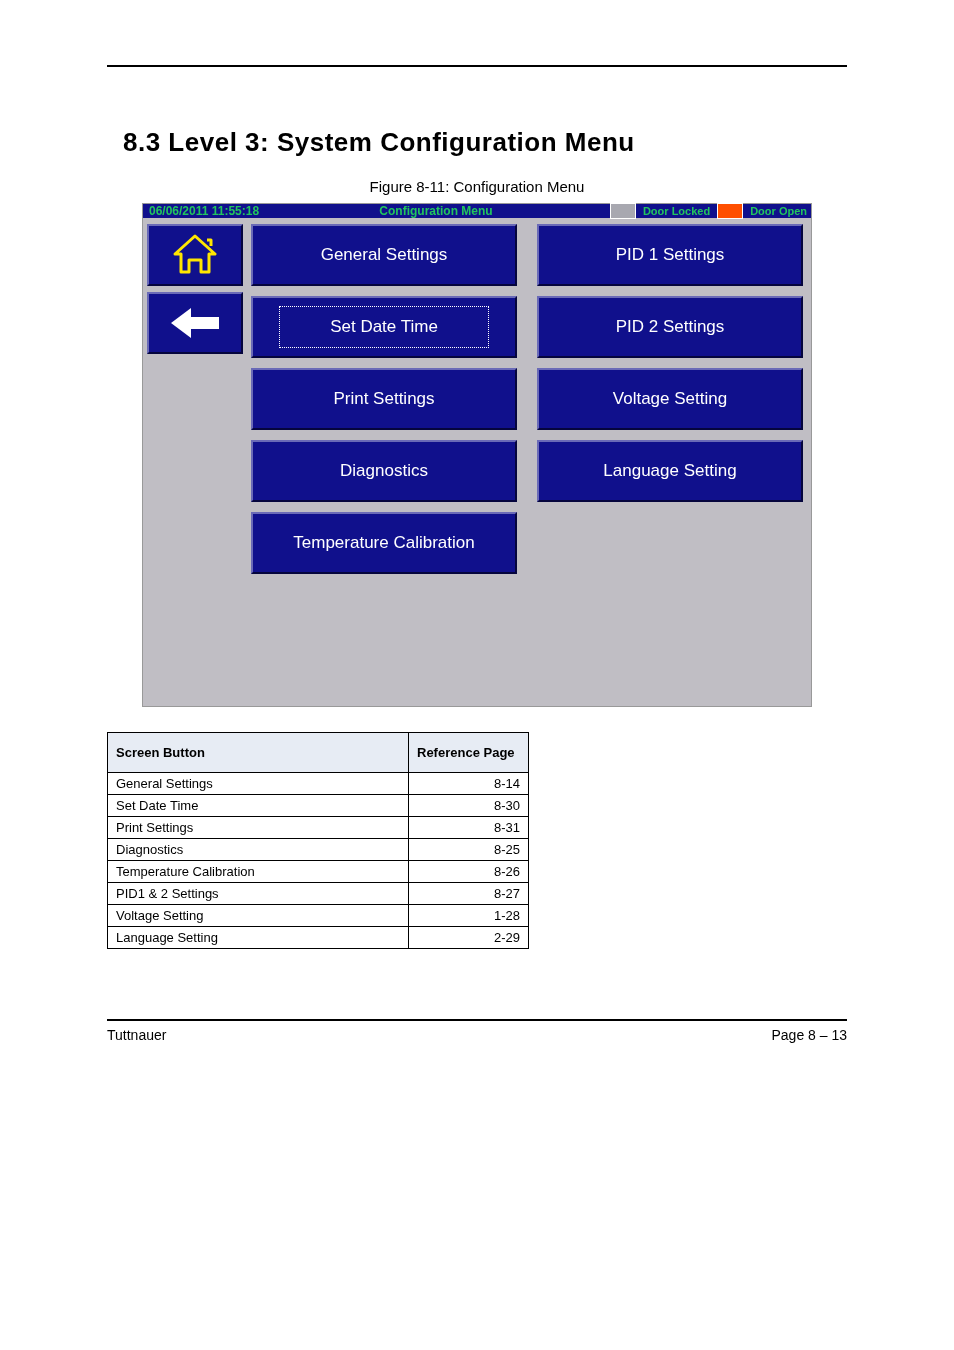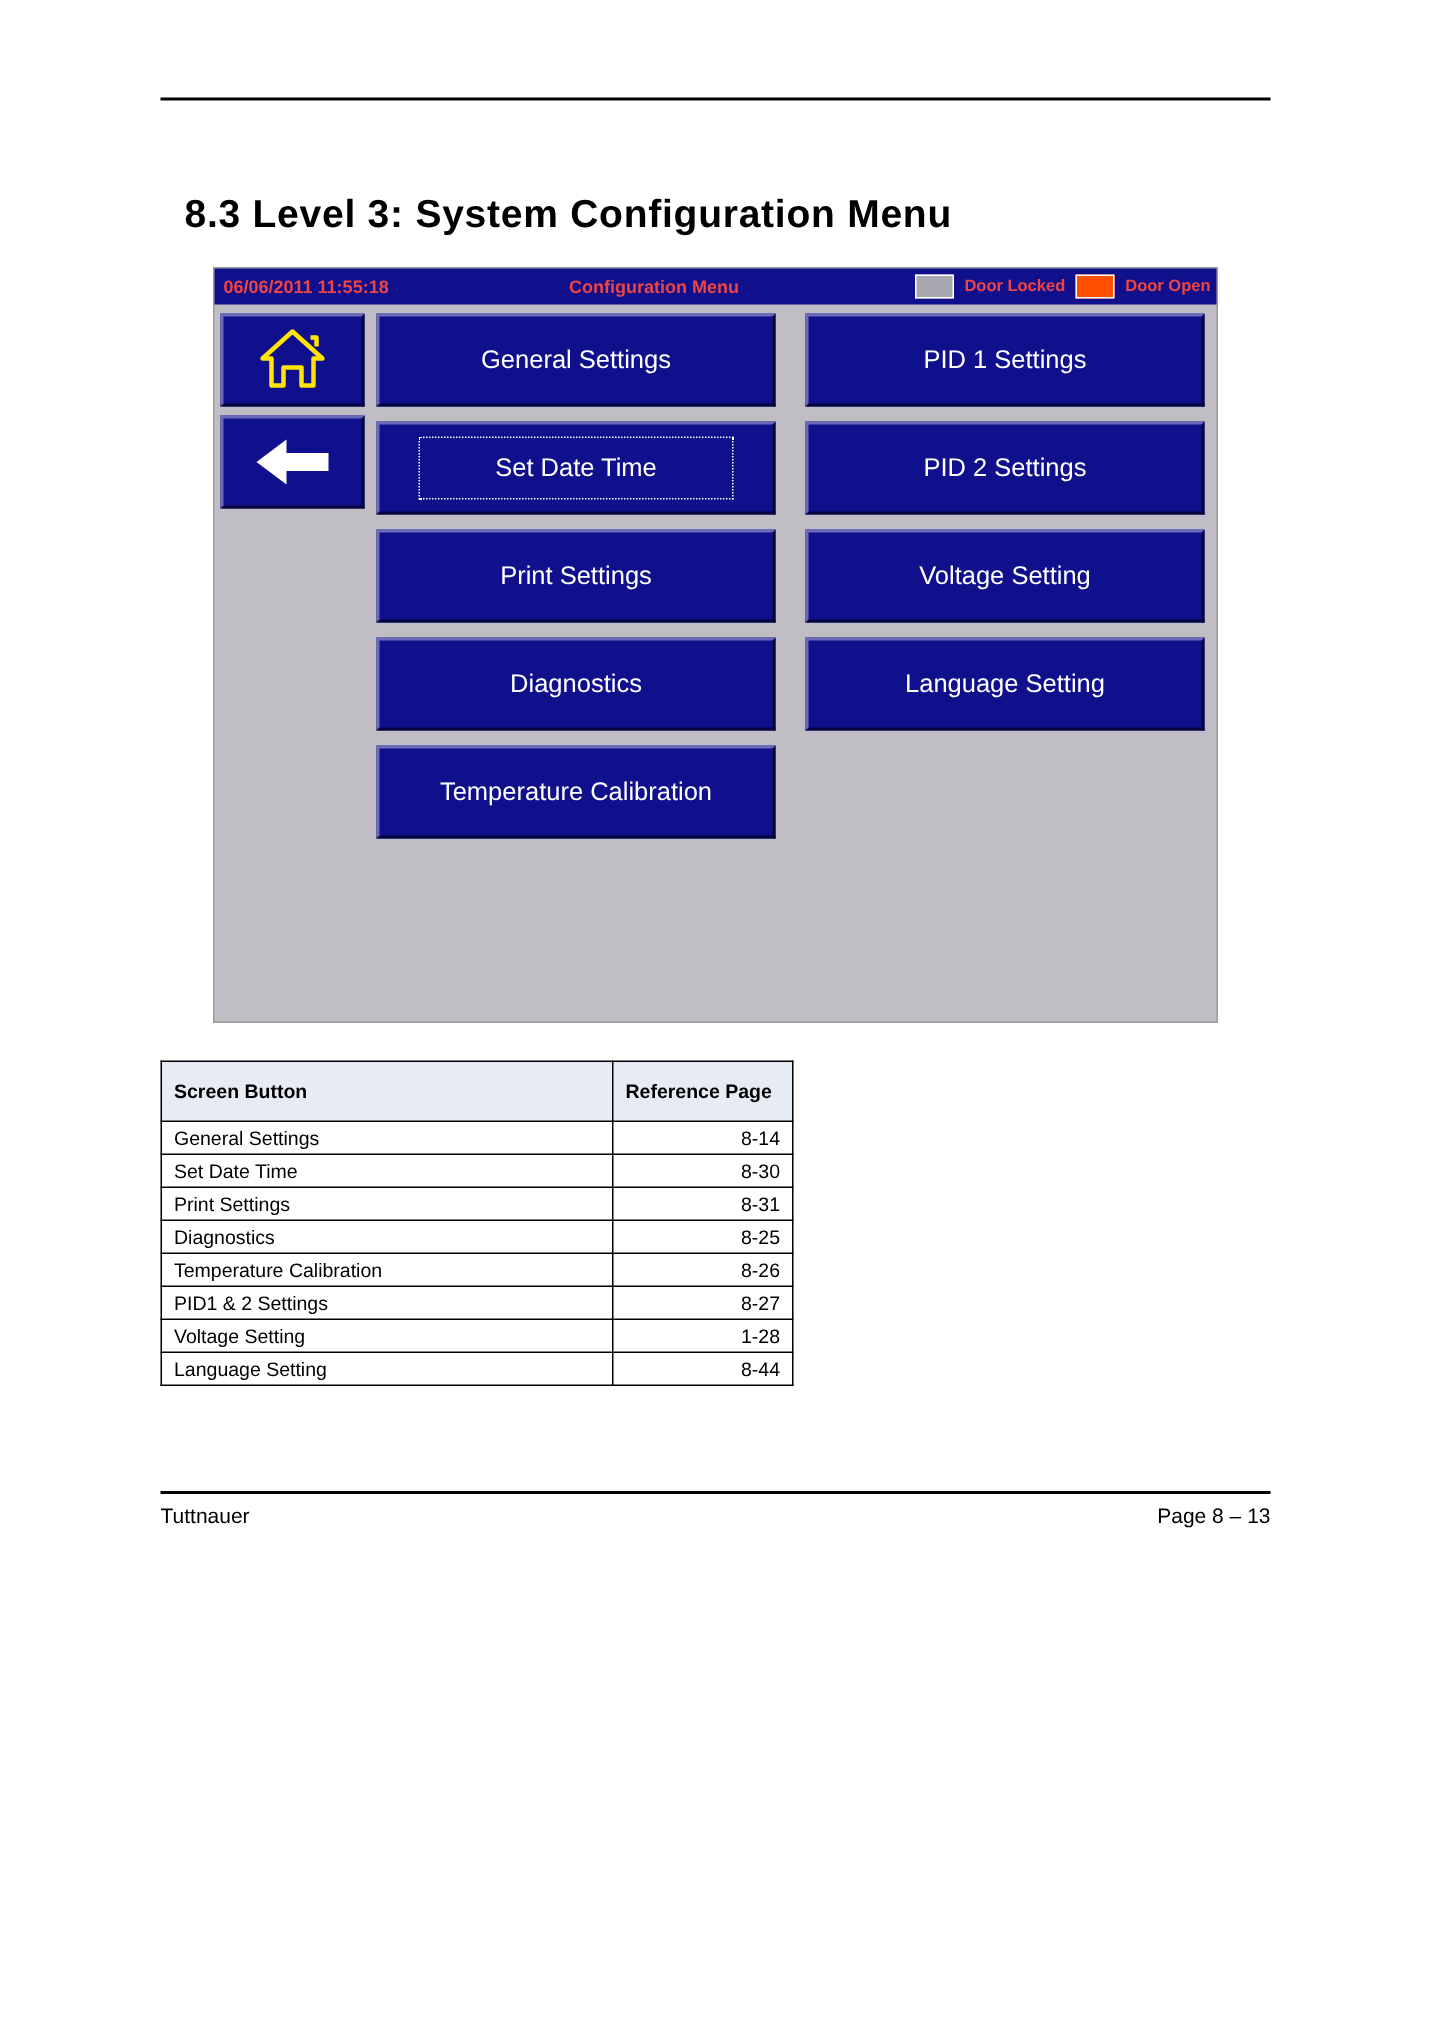--- a/index.html
+++ b/index.html
@@ -38,25 +38,25 @@
 
   
   .screen {
     width: 670px;
     height: 504px;
     background: #c0bec4;
     margin: 0 auto;
     border: 1px solid #999;
   }
   .titlebar {
-    height: 24px;
+    height: 14px;
     background: #10108c;
     display: flex;
     align-items: center;
-    color: #ef4444;
+    color: #22c55e;
     font-family: Tahoma, Verdana, sans-serif;
     font-size: 12px;
     font-weight: bold;
   }
   .tb-date {
     padding: 0 6px;
     white-space: nowrap;
   }
   .tb-title {
     flex: 1;
@@ -175,20 +175,21 @@
   .page-num { font-family: "Segoe UI", Arial, sans-serif; }
 </style>
 </head>
 <body>
 
 <div class="page">
   <div class="top-rule"></div>
 
   <h2 class="section-title">8.3 Level 3: System Configuration Menu</h2>
 
+  <div class="fig-label">Figure 8-11: Configuration Menu</div>
 
   <div class="screen">
     <div class="titlebar">
       <span class="tb-date">06/06/2011 11:55:18</span>
       <span class="tb-title">Configuration Menu</span>
       <span class="status-box sb-grey"></span>
       <span class="tb-status-txt">Door Locked</span>
       <span class="status-box sb-orange"></span>
       <span class="tb-status-txt">Door Open</span>
     </div>
@@ -275,21 +276,21 @@
         <tr>
             <td>PID1 &amp; 2 Settings</td>
             <td class="page-col">8-27</td>
           </tr>
         <tr>
             <td>Voltage Setting</td>
             <td class="page-col">1-28</td>
           </tr>
         <tr>
             <td>Language Setting</td>
-            <td class="page-col">8-44</td>
+            <td class="page-col">2-29</td>
           </tr>
       </tbody>
     </table>
   </div>
 
   <div class="bottom-rule"></div>
   <div class="footer-row">
     <span>Tuttnauer</span>
     <span class="page-num">Page 8 – 13</span>
   </div>

